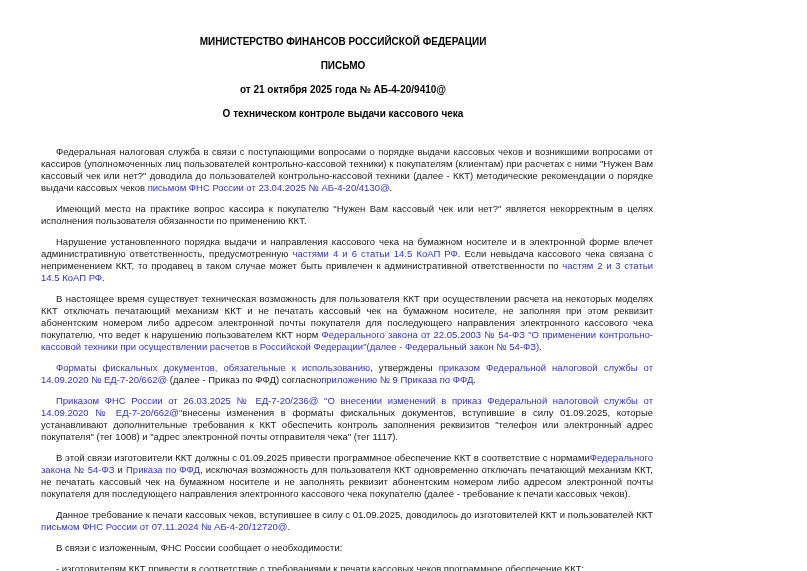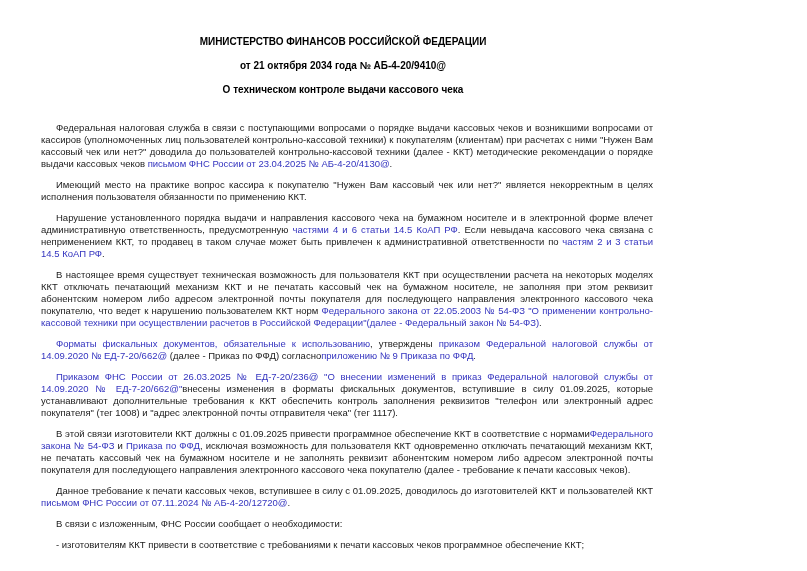--- a/index.html
+++ b/index.html
@@ -48,21 +48,22 @@
     color: var(--link-color, #3333bf);
     cursor: pointer;
   }
 </style>
 </head>
 <body>
 
 <div class="page">
   <div class="doc-header">
     <div class="hline">МИНИСТЕРСТВО ФИНАНСОВ РОССИЙСКОЙ ФЕДЕРАЦИИ</div>
-    <div class="hline">от 21 октября 2034 года № АБ-4-20/9410@</div>
+    <div class="hline">ПИСЬМО</div>
+    <div class="hline">от 21 октября 2025 года № АБ-4-20/9410@</div>
     <div class="subject">О техническом контроле выдачи кассового чека</div>
   </div>
   <div class="doc-body" style="color: rgb(26, 26, 26);">
       <p><span>Федеральная налоговая служба в связи с поступающими вопросами о порядке выдачи кассовых чеков и возникшими вопросами от кассиров (уполномоченных лиц пользователей контрольно-кассовой техники) к покупателям (клиентам) при расчетах с ними "Нужен Вам кассовый чек или нет?" доводила до пользователей контрольно-кассовой техники (далее - ККТ) методические рекомендации о порядке выдачи кассовых чеков </span><span class="doc-link">письмом ФНС России от 23.04.2025 № АБ-4-20/4130@</span><span>.</span></p>
       <p><span>Имеющий место на практике вопрос кассира к покупателю "Нужен Вам кассовый чек или нет?" является некорректным в целях исполнения пользователя обязанности по применению ККТ.</span></p>
       <p><span>Нарушение установленного порядка выдачи и направления кассового чека на бумажном носителе и в электронной форме влечет административную ответственность, предусмотренную </span><span class="doc-link">частями 4 и 6 статьи 14.5 КоАП РФ</span><span>. Если невыдача кассового чека связана с неприменением ККТ, то продавец в таком случае может быть привлечен к административной ответственности по </span><span class="doc-link">частям 2 и 3 статьи 14.5 КоАП РФ</span><span>.</span></p>
       <p><span>В настоящее время существует техническая возможность для пользователя ККТ при осуществлении расчета на некоторых моделях ККТ отключать печатающий механизм ККТ и не печатать кассовый чек на бумажном носителе, не заполняя при этом реквизит абонентским номером либо адресом электронной почты покупателя для последующего направления электронного кассового чека покупателю, что ведет к нарушению пользователем ККТ норм </span><span class="doc-link">Федерального закона от 22.05.2003 № 54-ФЗ "О применении контрольно-кассовой техники при осуществлении расчетов в Российской Федерации"(далее - Федеральный закон № 54-ФЗ)</span><span>.</span></p>
       <p><span class="doc-link">Форматы фискальных документов, обязательные к использованию</span><span>, утверждены </span><span class="doc-link">приказом Федеральной налоговой службы от 14.09.2020 № ЕД-7-20/662@</span><span> (далее - Приказ по ФФД) согласно</span><span class="doc-link">приложению № 9 Приказа по ФФД</span><span>.</span></p>
       <p><span class="doc-link">Приказом ФНС России от 26.03.2025 № ЕД-7-20/236@ "О внесении изменений в приказ Федеральной налоговой службы от 14.09.2020 № ЕД-7-20/662@"</span><span>внесены изменения в форматы фискальных документов, вступившие в силу 01.09.2025, которые устанавливают дополнительные требования к ККТ обеспечить контроль заполнения реквизитов "телефон или электронный адрес покупателя" (тег 1008) и "адрес электронной почты отправителя чека" (тег 1117).</span></p>
       <p><span>В этой связи изготовители ККТ должны с 01.09.2025 привести программное обеспечение ККТ в соответствие с нормами</span><span class="doc-link">Федерального закона № 54-ФЗ</span><span> и </span><span class="doc-link">Приказа по ФФД</span><span>, исключая возможность для пользователя ККТ одновременно отключать печатающий механизм ККТ, не печатать кассовый чек на бумажном носителе и не заполнять реквизит абонентским номером либо адресом электронной почты покупателя для последующего направления электронного кассового чека покупателю (далее - требование к печати кассовых чеков).</span></p>

